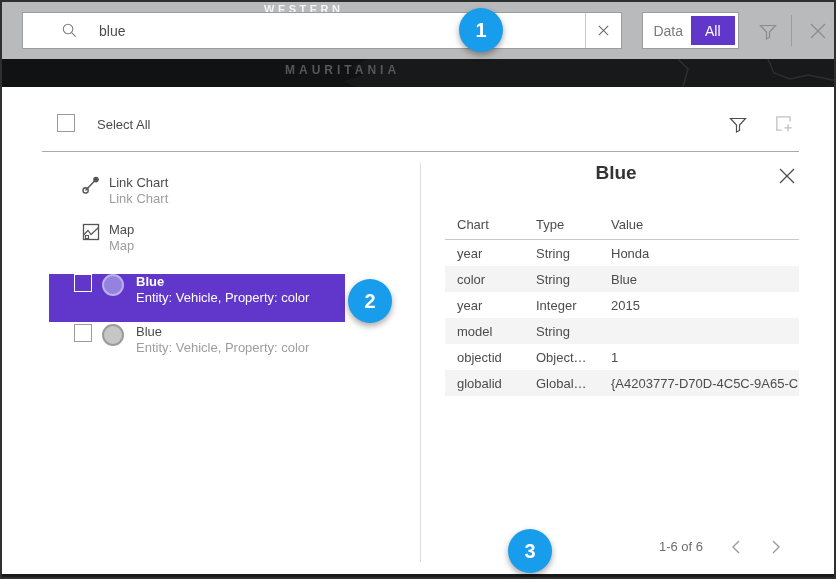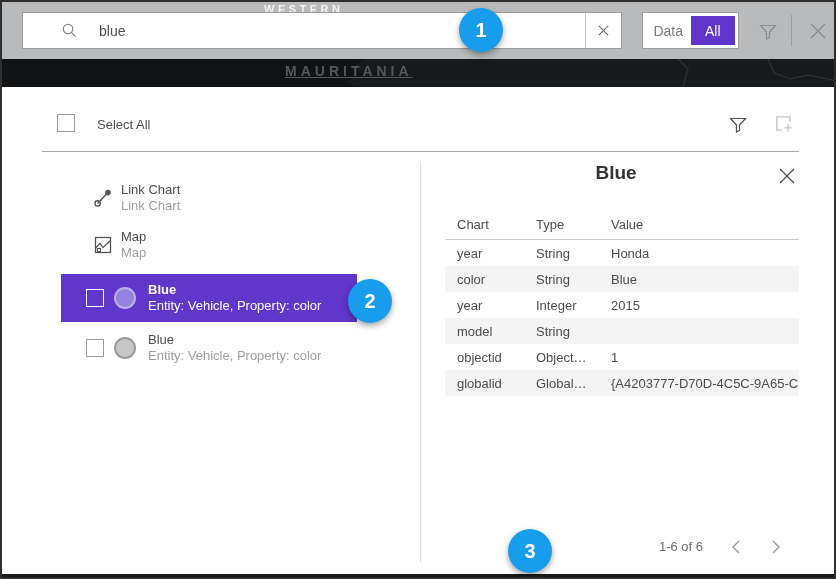--- a/index.html
+++ b/index.html
@@ -21,36 +21,36 @@
   .scope .seg { flex:1 1 50%; display:flex; align-items:center; justify-content:center; font-size:14px; color:#7a7a7a; cursor:pointer; }
   .scope .seg.sel { background:#6036cb; color:#fff; }
   .icon-btn { position:absolute; display:flex; align-items:center; justify-content:center; cursor:pointer; }
   .tb-funnel { left:751px; top:14px; width:30px; height:30px; }
   .tb-divider { position:absolute; left:789px; top:13px; width:1px; height:31px; background:#9c9c9c; }
   .tb-close { left:800px; top:14px; width:32px; height:30px; }
   
   .map-strip { position:absolute; left:0; top:57px; width:836px; height:28px; background:#17191b; overflow:hidden; }
   .ocean { position:absolute; left:0; top:0; width:376px; height:28px; background:#101214;
            clip-path:polygon(0 0,97% 0,93% 30%,96% 55%,91% 80%,94% 100%,0 100%); }
-  .country-label { position:absolute; left:283px; top:4px; font-size:14px; font-weight:bold; letter-spacing:4px; color:#55585b;text-decoration:underline; }
+  .country-label { position:absolute; left:283px; top:4px; font-size:12px; font-weight:bold; letter-spacing:4px; color:#55585b; }
   .borders { position:absolute; right:0; top:0; }
   .map-strip-bottom { position:absolute; left:0; top:572px; width:836px; height:7px; background:#17191b; overflow:hidden; }
   .map-label-bottom { position:absolute; left:160px; top:1px; height:6px; overflow:hidden; }
   .map-label-bottom span { display:block; font-size:9px; font-weight:bold; letter-spacing:3px; color:#42454a; }
   
   .panel { position:absolute; left:4px; top:85px; width:828px; height:487px; background:#fff; border-radius:8px; }
   .chk { width:18px; height:18px; border:1px solid #9b9b9b; background:#fff; flex:0 0 auto; cursor:pointer; }
   .select-all-chk { position:absolute; left:51px; top:27px; }
   .select-all-label { position:absolute; left:91px; top:30px; font-size:13px; color:#4c4c4c; }
   .pn-funnel { left:720px; top:25px; width:24px; height:24px; }
   .pn-add { left:764px; top:23px; width:28px; height:28px; }
   .h-divider { position:absolute; left:36px; top:64px; width:757px; height:1px; background:#a9a9a9; }
   .v-divider { position:absolute; left:414px; top:76px; width:1px; height:399px; background:#dcdcdc; }
   
-  .result { position:absolute; left:55px; width:296px; display:flex; align-items:center; cursor:pointer; }
+  .result { position:absolute; left:43px; width:296px; display:flex; align-items:flex-start; cursor:pointer; }
   .result .txt { display:flex; flex-direction:column; }
   .result .title { font-size:13px; color:#4c4c4c; line-height:16px; }
   .result .sub { font-size:13px; color:#9e9e9e; line-height:16px; }
   .result.selected { background:#6036cb; }
   .result.selected .title { color:#fff; font-weight:bold; }
   .result.selected .sub { color:#fff; }
   .result .type-icon { width:20px; height:20px; margin-right:8px; flex:0 0 auto; }
   .result .chk { margin-left:25px; margin-right:10px; }
   .result.selected .chk { background:transparent; border-color:#fff; }
   .dot { width:22px; height:22px; border-radius:50%; margin-right:12px; flex:0 0 auto; }

